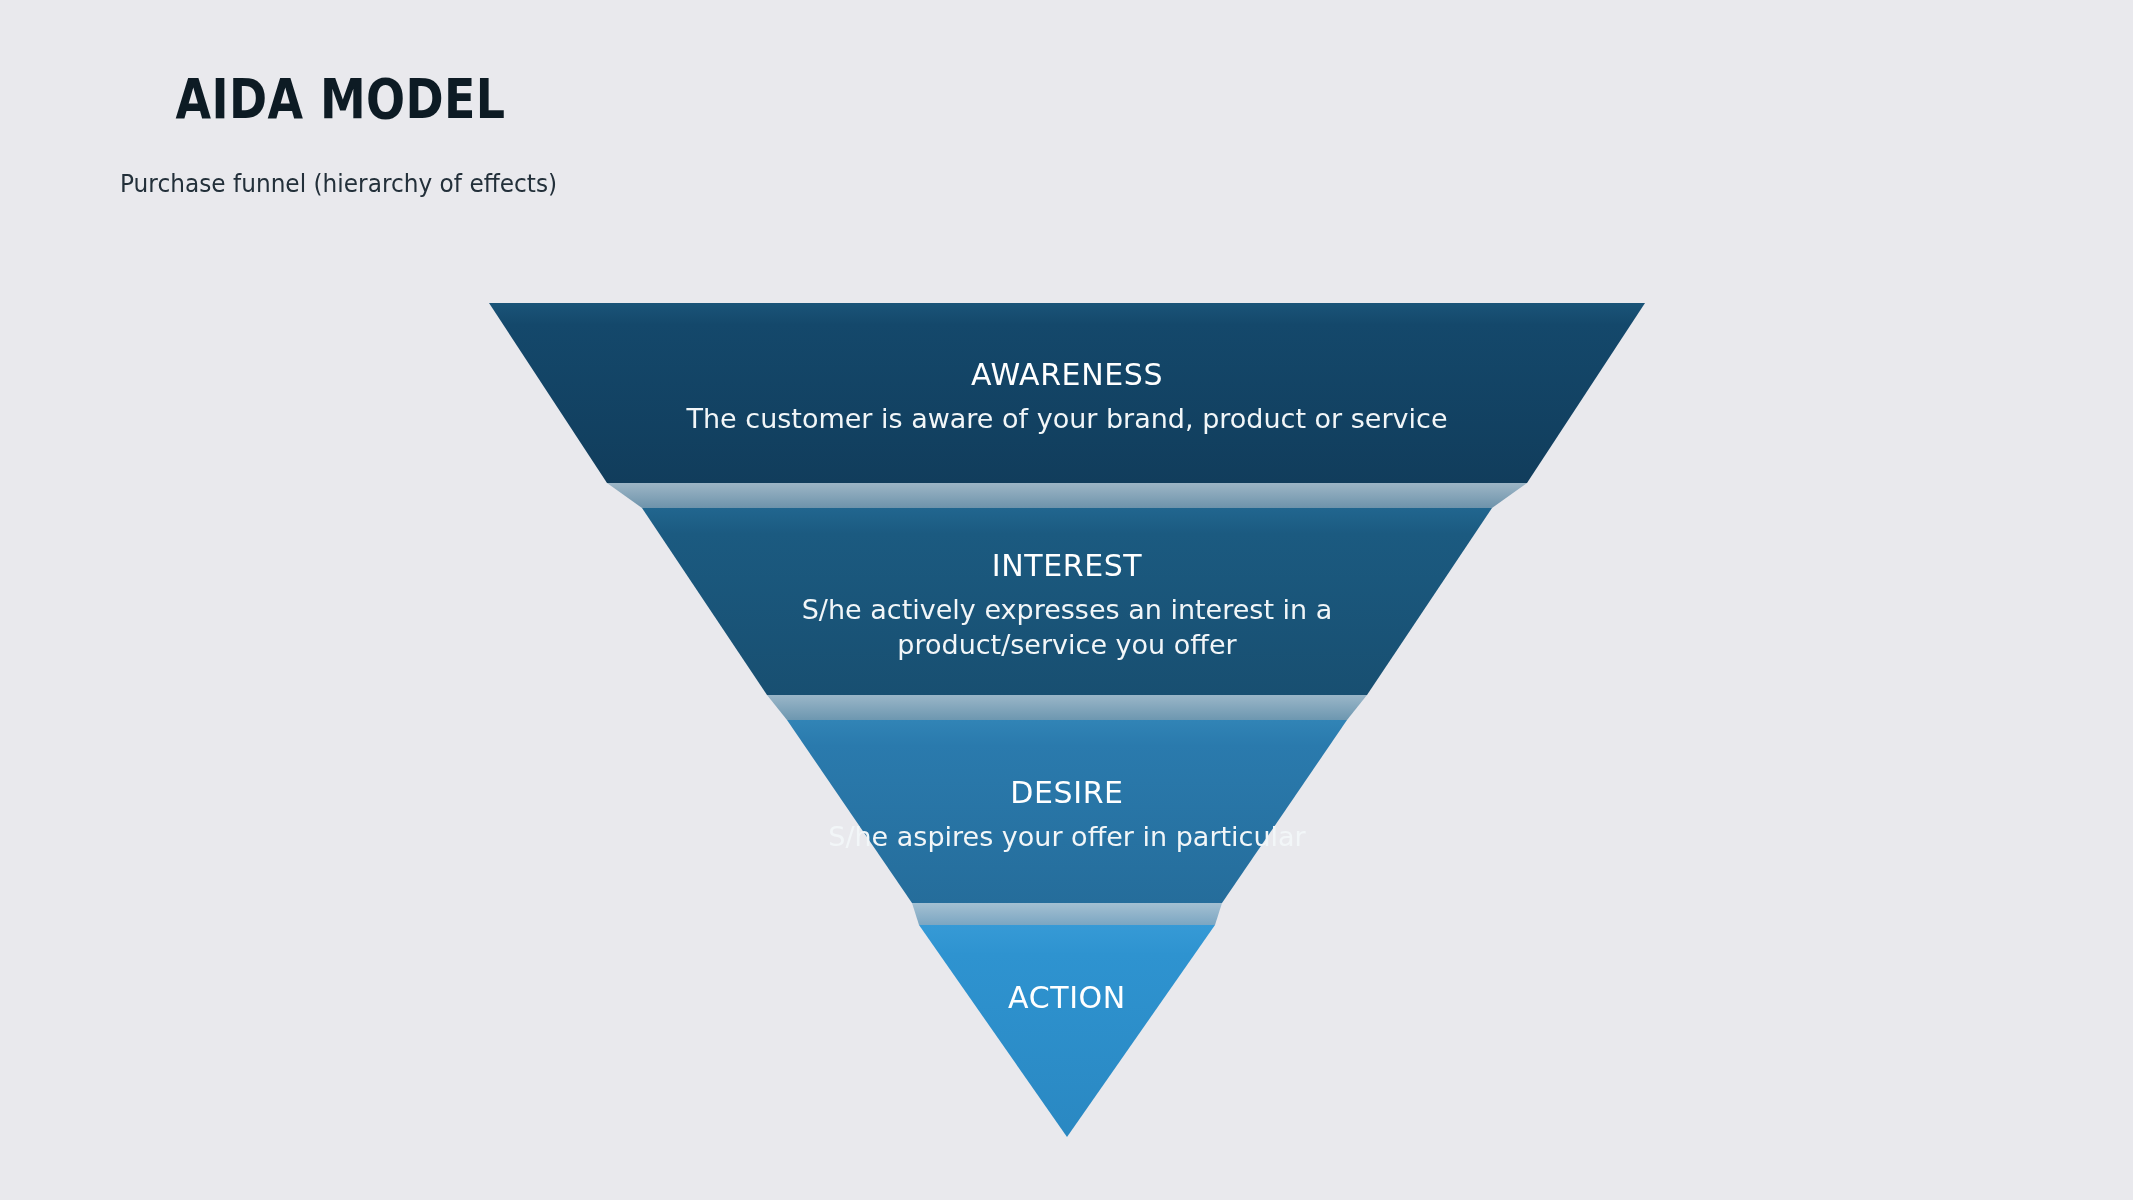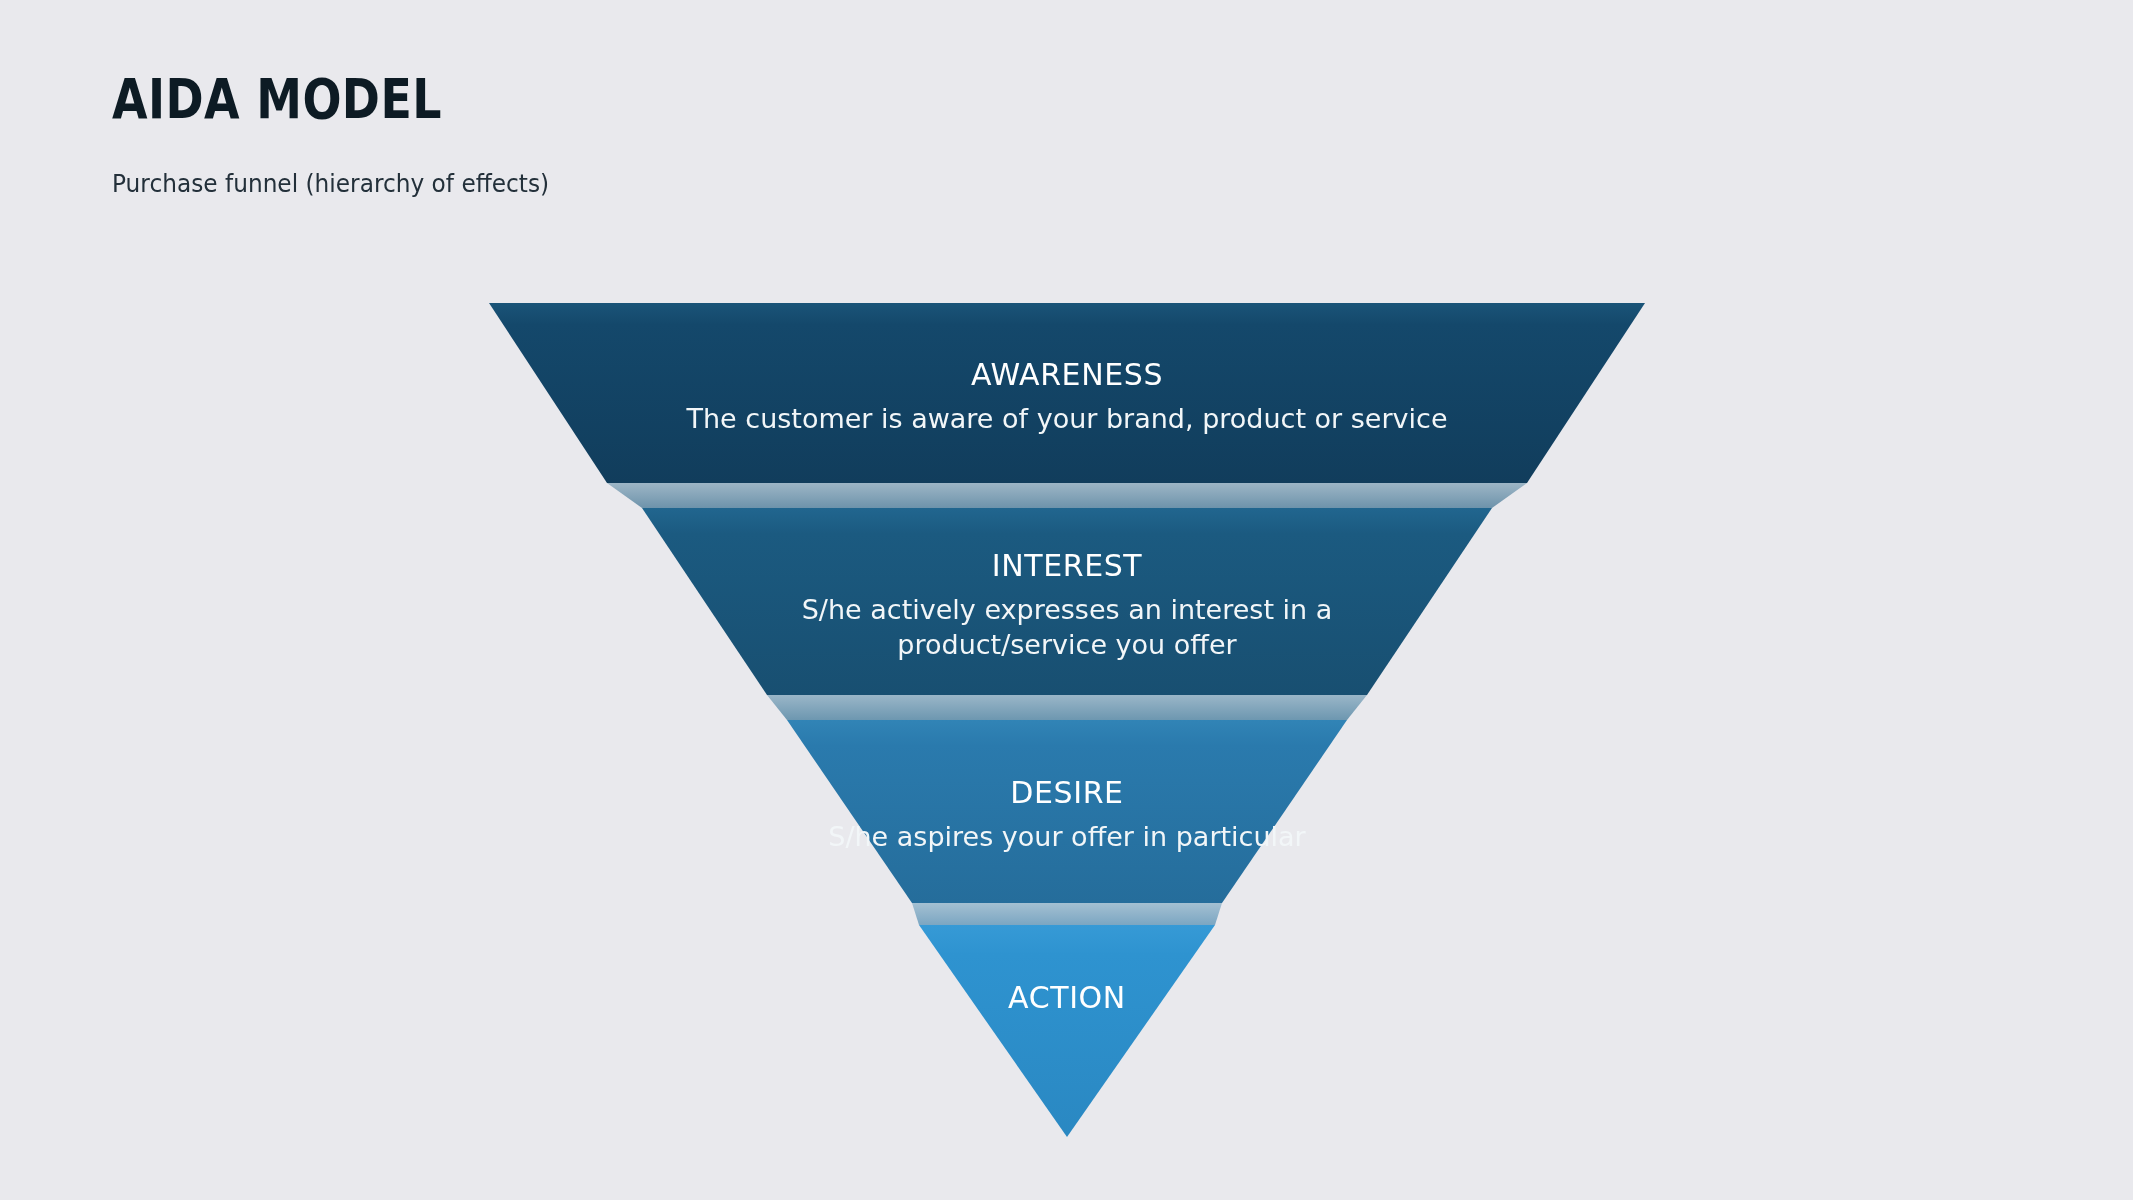--- a/index.html
+++ b/index.html
@@ -15,22 +15,23 @@
     overflow: hidden;
   }
   .slide {
     position: relative;
     width: 2133px;
     height: 1200px;
     background: #e9e9ed;
   }
   .header {
     position: absolute;
-    left: 112px;
+    left: 120px;
     top: 70px;
+    text-align: right;
   }
   .title {
     margin: 0;
     font-family: "DejaVu Sans", sans-serif;
     font-weight: 700;
     font-size: 56px;
     letter-spacing: 0.5px;
     line-height: 1.05;
     color: #0d1b24;
     transform: scaleX(0.82);

